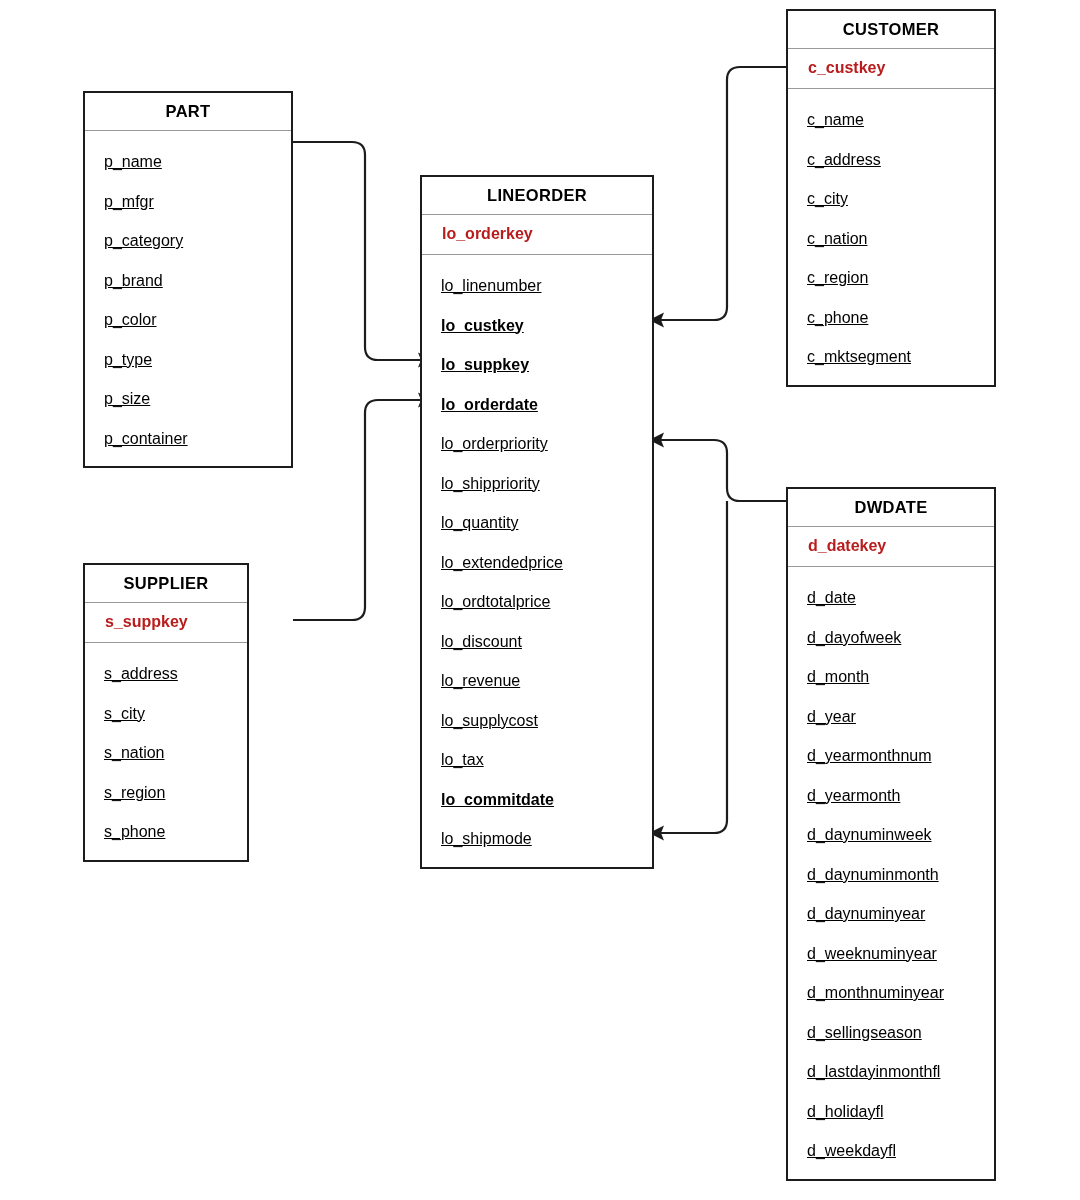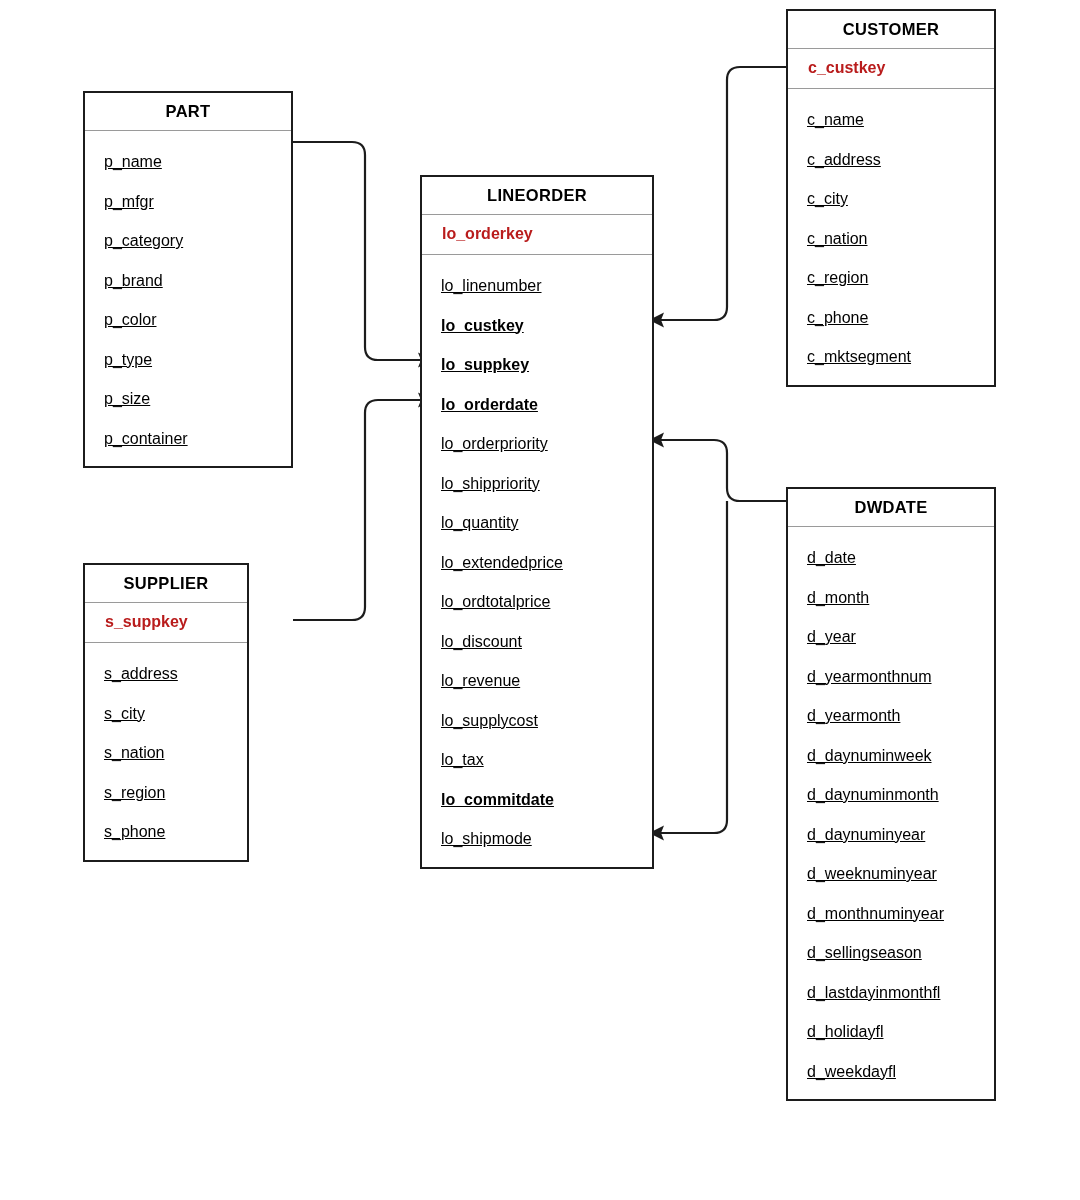--- a/index.html
+++ b/index.html
@@ -157,22 +157,24 @@
           <div class="entity-field">c_address</div>
           <div class="entity-field">c_city</div>
           <div class="entity-field">c_nation</div>
           <div class="entity-field">c_region</div>
           <div class="entity-field">c_phone</div>
           <div class="entity-field">c_mktsegment</div>
         </div>
       </div>
       <div class="entity-table" style="left: 786px; top: 443px; width: 210px; margin-top: 44px;">
         <div class="entity-title">DWDATE</div>
+        <div class="entity-pk">d_datekey</div>
         <div class="entity-fields">
           <div class="entity-field">d_date</div>
+          <div class="entity-field">d_dayofweek</div>
           <div class="entity-field">d_month</div>
           <div class="entity-field">d_year</div>
           <div class="entity-field">d_yearmonthnum</div>
           <div class="entity-field">d_yearmonth</div>
           <div class="entity-field">d_daynuminweek</div>
           <div class="entity-field">d_daynuminmonth</div>
           <div class="entity-field">d_daynuminyear</div>
           <div class="entity-field">d_weeknuminyear</div>
           <div class="entity-field">d_monthnuminyear</div>
           <div class="entity-field">d_sellingseason</div>

